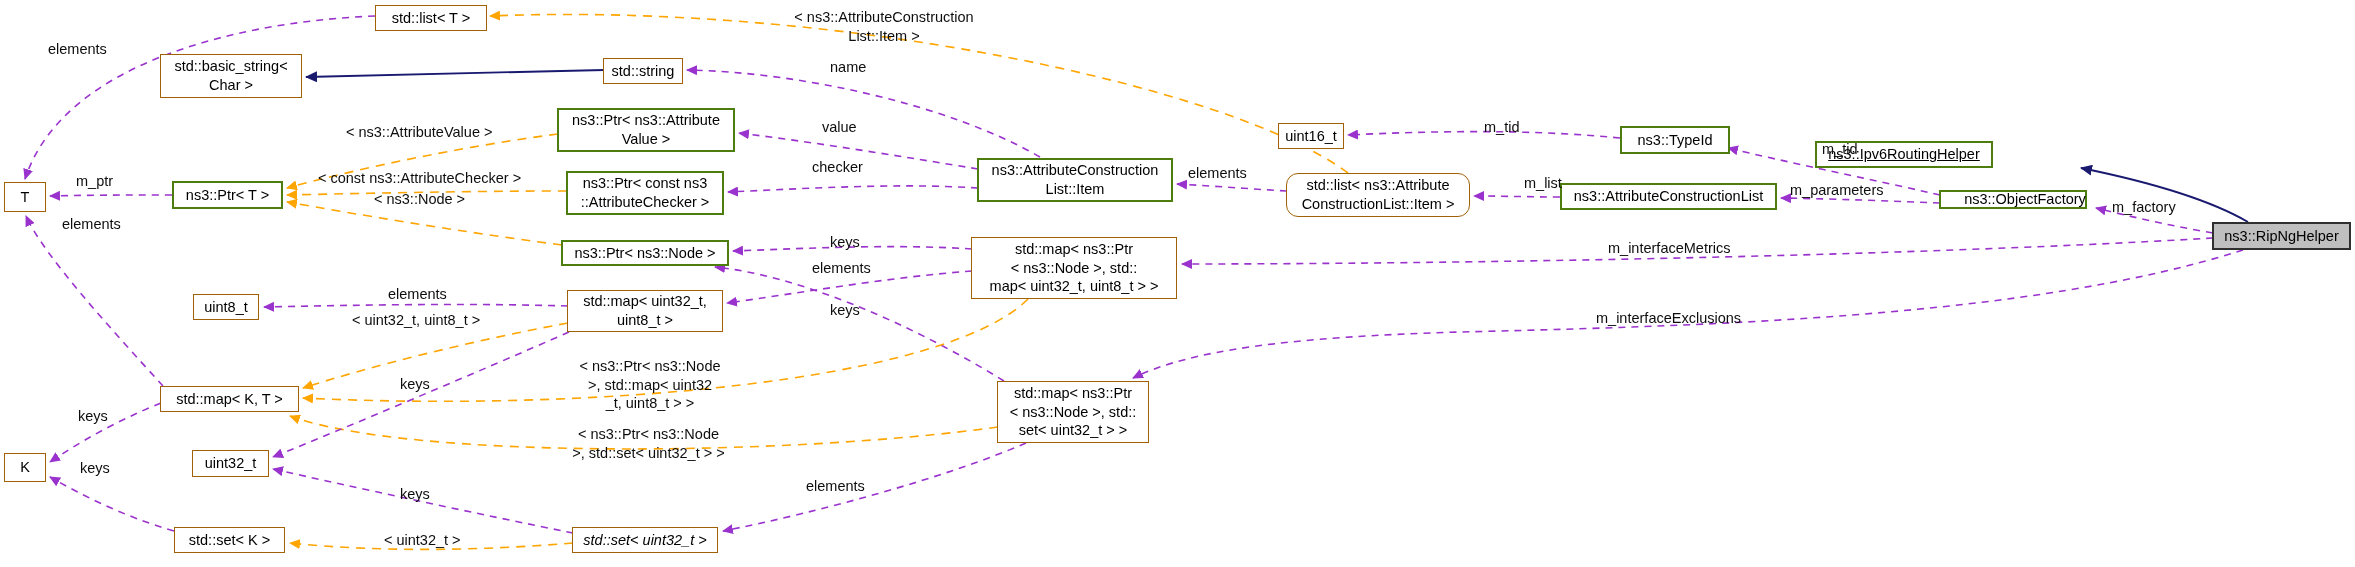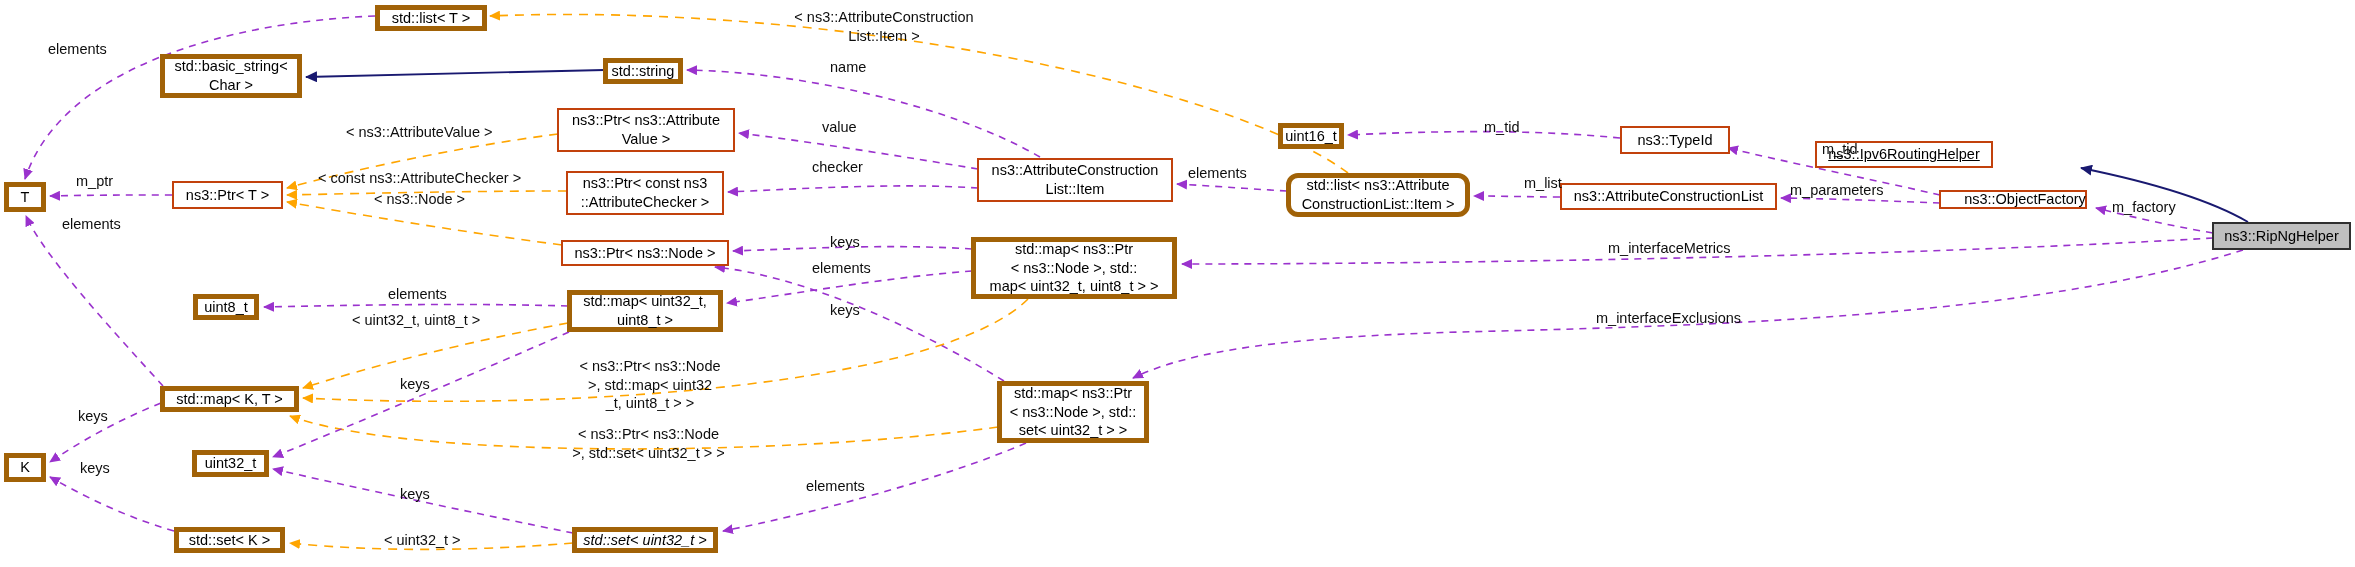--- a/index.html
+++ b/index.html
@@ -3,23 +3,23 @@
 <meta charset="utf-8">
 <style>
   * { box-sizing: border-box; }
   html,body { margin:0; padding:0; background:#ffffff; }
   body { font-family:"Liberation Sans", sans-serif; }
   #diagram { position:relative; width:2355px; height:567px; background:#ffffff; overflow:hidden; }
   #edges { position:absolute; left:0; top:0; }
   .node {
     position:absolute; display:flex; align-items:center; justify-content:center;
     text-align:center; font-size:14.5px; line-height:1.3; color:#000;
-    background:#fff; border:5px solid #a16207; white-space:pre; padding:1px 4px; z-index:2;
+    background:#fff; border:1px solid #a16207; white-space:pre; padding:1px 4px; z-index:2;
   }
-  .node.linked { border:2px solid #c2410c; }
+  .node.linked { border:2px solid #4d7c0f; }
   .node.main   { background:#bfbfbf; border:2px solid #2f2f2f; }
   .elabel { position:absolute; font-size:14.5px; line-height:1.28; color:#0d0d0d; white-space:pre; z-index:3; }
   .center { text-align:center; }
   path.pu { stroke:#9a32cd; stroke-width:1.6; fill:none; stroke-dasharray:7 6; }
   path.or { stroke:#ffa500; stroke-width:1.6; fill:none; stroke-dasharray:9 7; }
   path.bl { stroke:#191970; stroke-width:1.8; fill:none; }
 </style>
 </head>
 <body>
 

